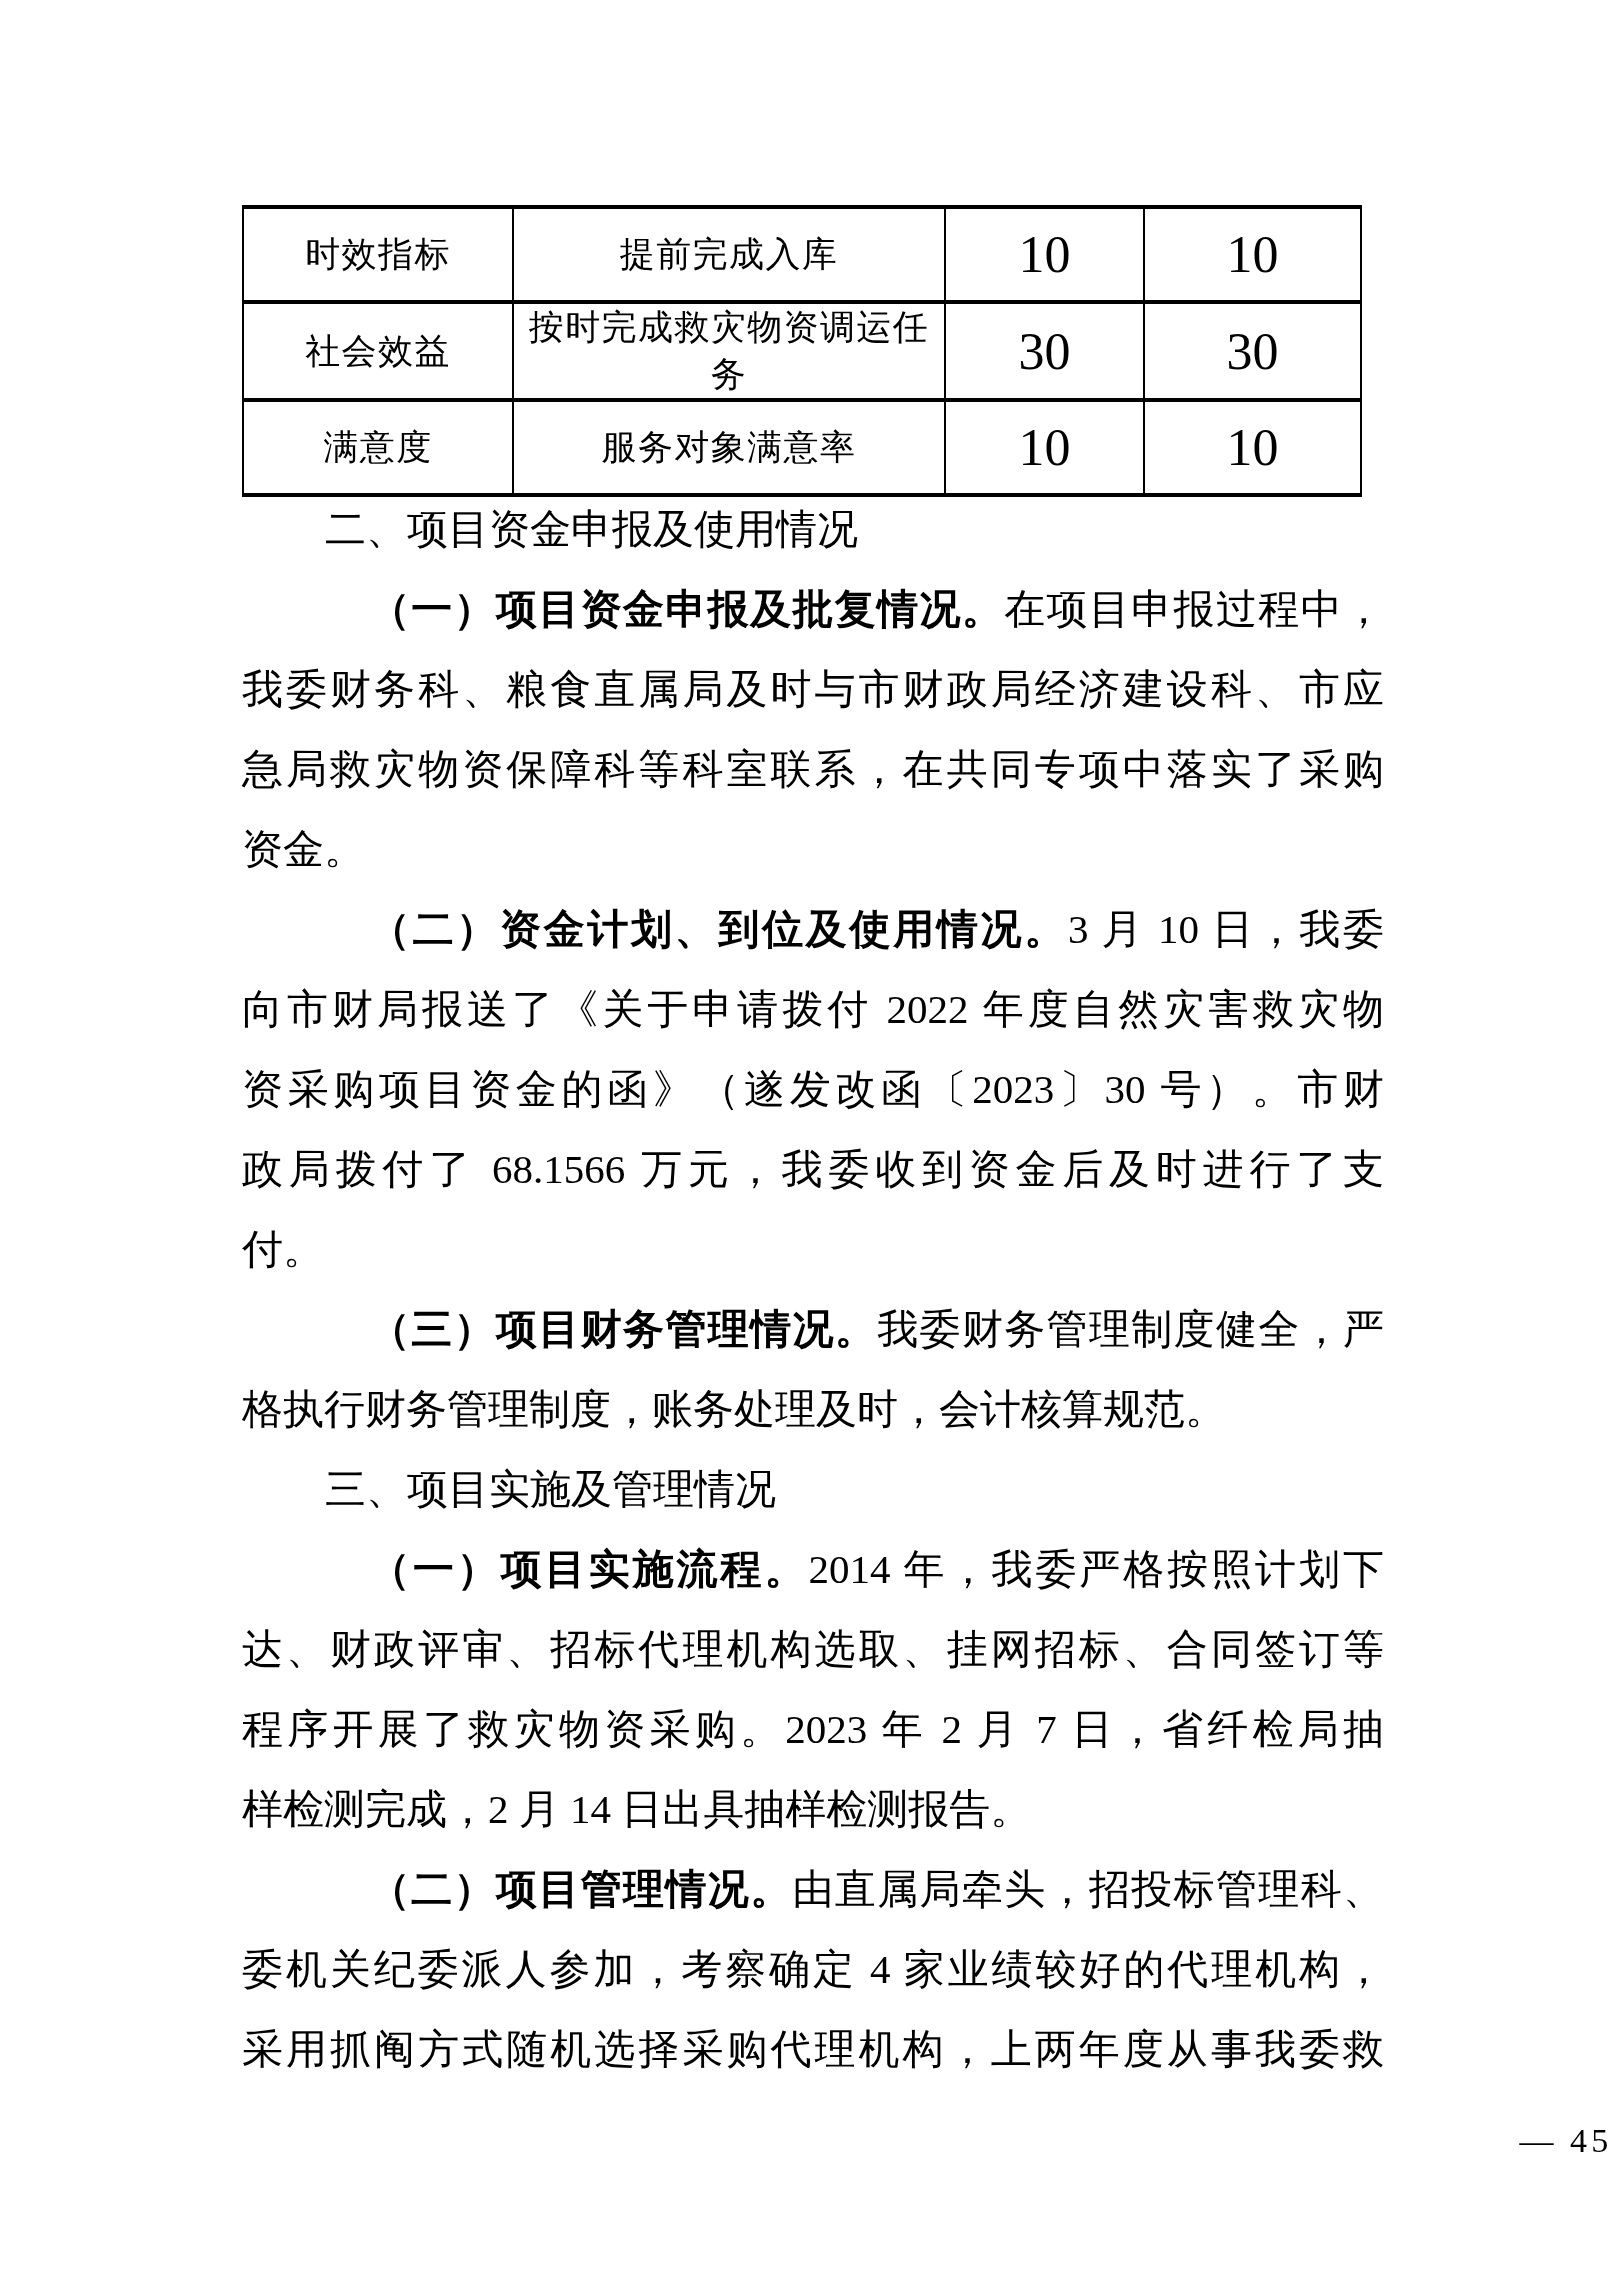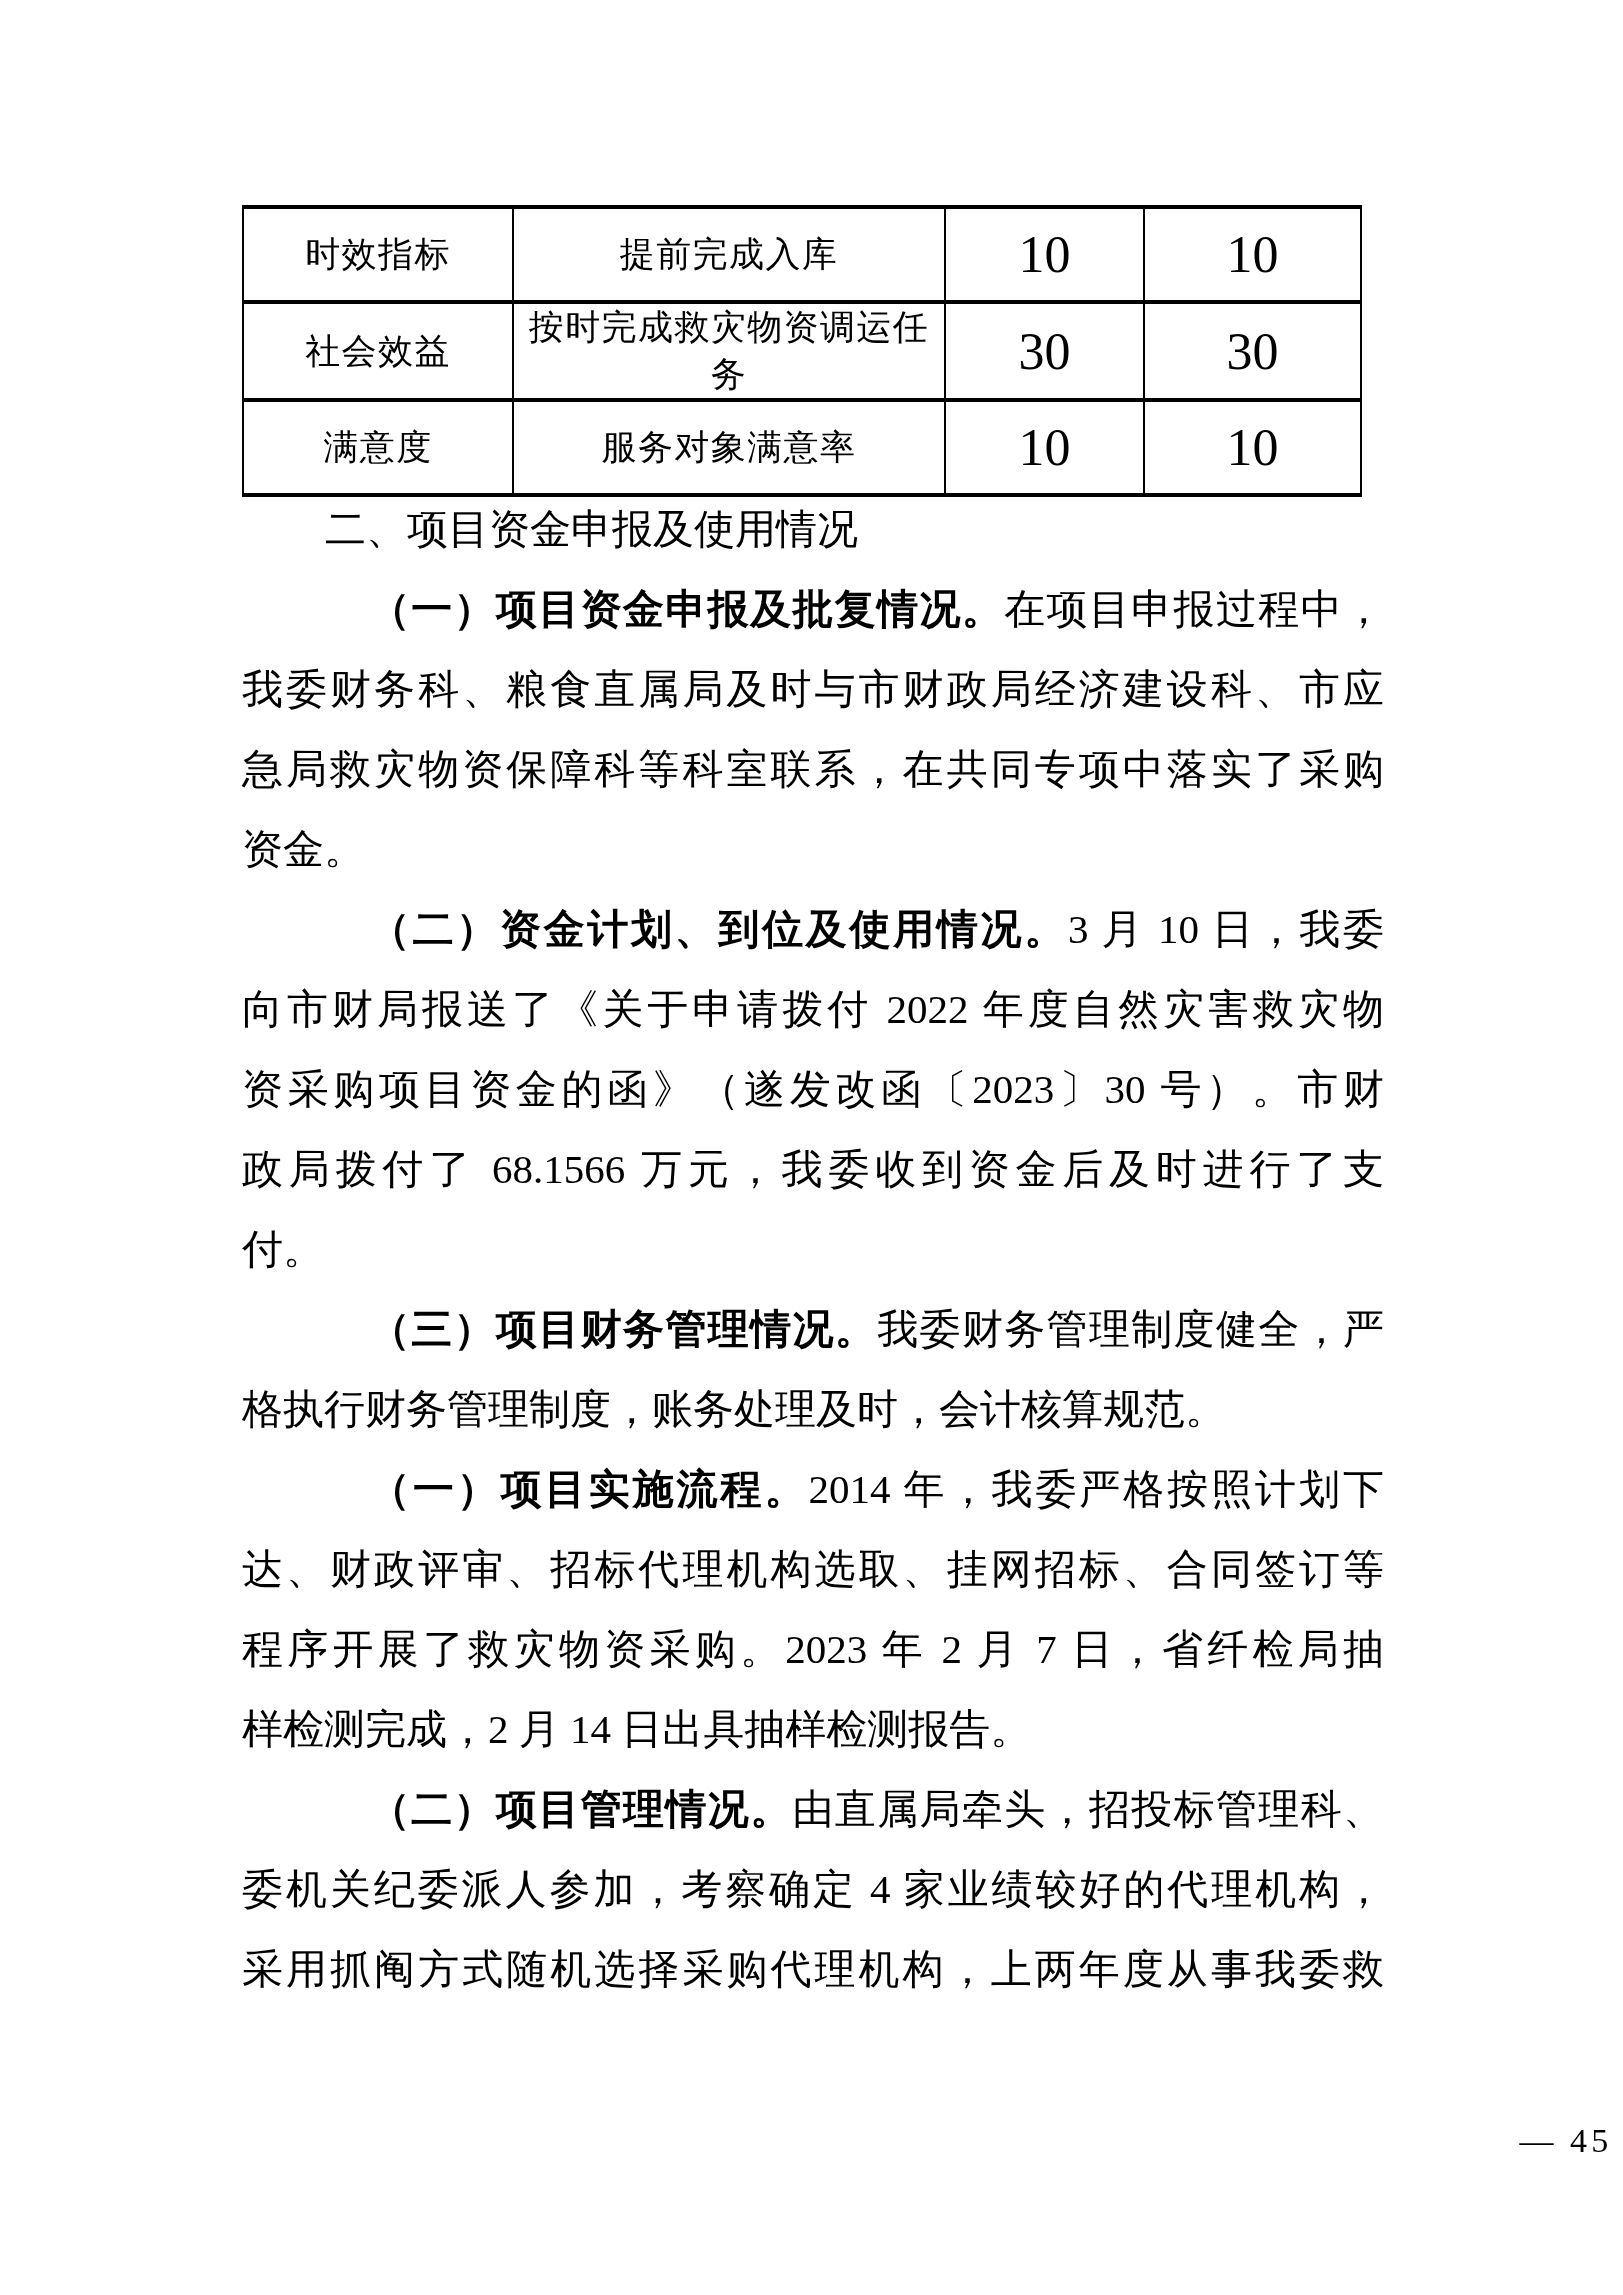--- a/index.html
+++ b/index.html
@@ -119,20 +119,21 @@
     <div class="line fill"><span>我委财务科、粮食直属局及时与市财政局经济建设科、市应</span></div>
     <div class="line fill"><span>急局救灾物资保障科等科室联系，在共同专项中落实了采购</span></div>
     <div class="line"><span>资金。</span></div>
     <div class="line fill indent"><span class="lead">（二）资金计划、到位及使用情况。</span><span>3 月 10 日，我委</span></div>
     <div class="line fill"><span>向市财局报送了《关于申请拨付 2022 年度自然灾害救灾物</span></div>
     <div class="line fill"><span>资采购项目资金的函》（遂发改函〔2023〕30 号）。市财</span></div>
     <div class="line fill"><span>政局拨付了 68.1566 万元，我委收到资金后及时进行了支</span></div>
     <div class="line"><span>付。</span></div>
     <div class="line fill indent"><span class="lead">（三）项目财务管理情况。</span><span>我委财务管理制度健全，严</span></div>
     <div class="line"><span>格执行财务管理制度，账务处理及时，会计核算规范。</span></div>
+    <div class="line h indent"><span>三、项目实施及管理情况</span></div>
     <div class="line fill indent"><span class="lead">（一）项目实施流程。</span><span>2014 年，我委严格按照计划下</span></div>
     <div class="line fill"><span>达、财政评审、招标代理机构选取、挂网招标、合同签订等</span></div>
     <div class="line fill"><span>程序开展了救灾物资采购。2023 年 2 月 7 日，省纤检局抽</span></div>
     <div class="line"><span>样检测完成，2 月 14 日出具抽样检测报告。</span></div>
     <div class="line fill indent"><span class="lead">（二）项目管理情况。</span><span>由直属局牵头，招投标管理科、</span></div>
     <div class="line fill"><span>委机关纪委派人参加，考察确定 4 家业绩较好的代理机构，</span></div>
     <div class="line fill"><span>采用抓阄方式随机选择采购代理机构，上两年度从事我委救</span></div>
   </div>
 
   <div class="pagenum">— 45 —</div>

